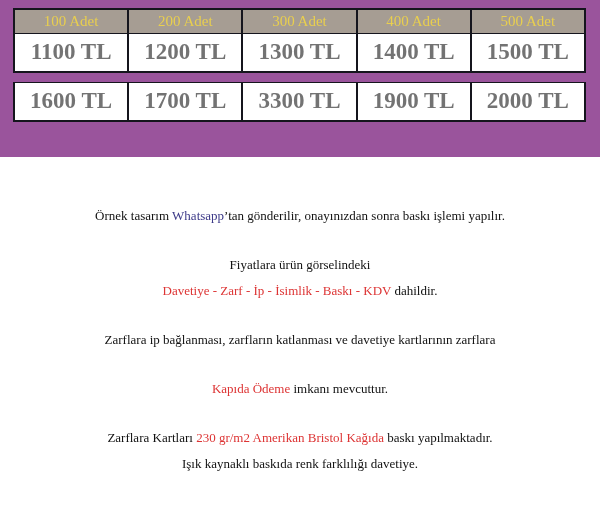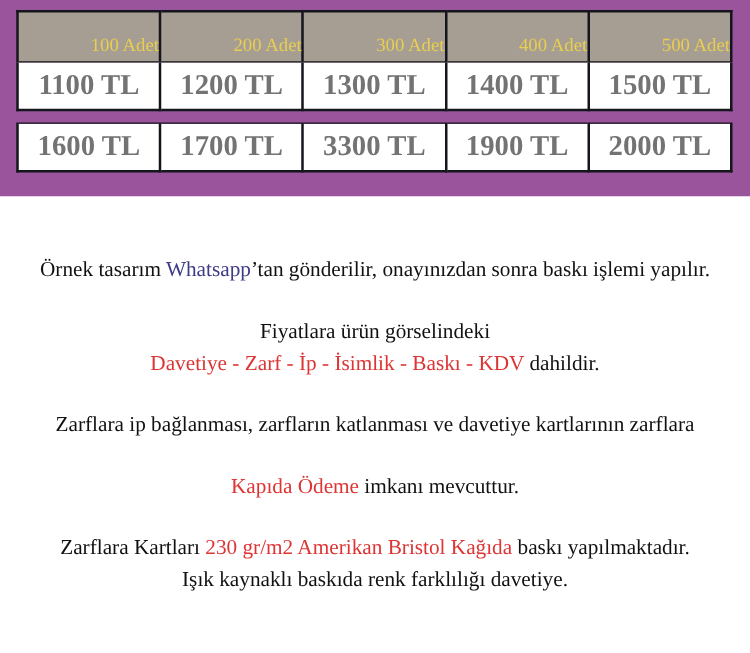--- a/index.html
+++ b/index.html
@@ -36,43 +36,43 @@
     border-collapse: collapse;
     table-layout: fixed;
   }
   table.price-table + table.price-table { margin-top: 9px; }
   table.price-table th {
     background: var(--header-gray);
     color: var(--header-gold);
     font-weight: normal;
     font-size: 15px;
     line-height: 1;
-    padding: 20px 0 4px;
+    padding: 4px 0 4px;
     border: 2px solid var(--table-border);
     border-bottom-width: 1px;
-    text-align: right;
+    text-align: center;
   }
   table.price-table td {
     background: #ffffff;
     color: #737373;
     font-weight: bold;
     font-size: 23px;
     line-height: 1;
     padding: 6px 0 8px;
     border: 2px solid var(--table-border);
     border-top-width: 1px;
     text-align: center;
   }
 
   
   .notes {
     padding: 46px 8px 0;
     text-align: center;
     color: var(--text-black);
-    font-size: 17px;
+    font-size: 13px;
     line-height: 26px;
   }
   .notes p { margin: 23px 0 0; }
   .notes p:first-child { margin-top: 0; }
   .line { display: block; }
   .red  { color: var(--accent-red); }
   .blue { color: var(--whatsapp-blue); cursor: pointer; }
 </style>
 </head>
 <body>

